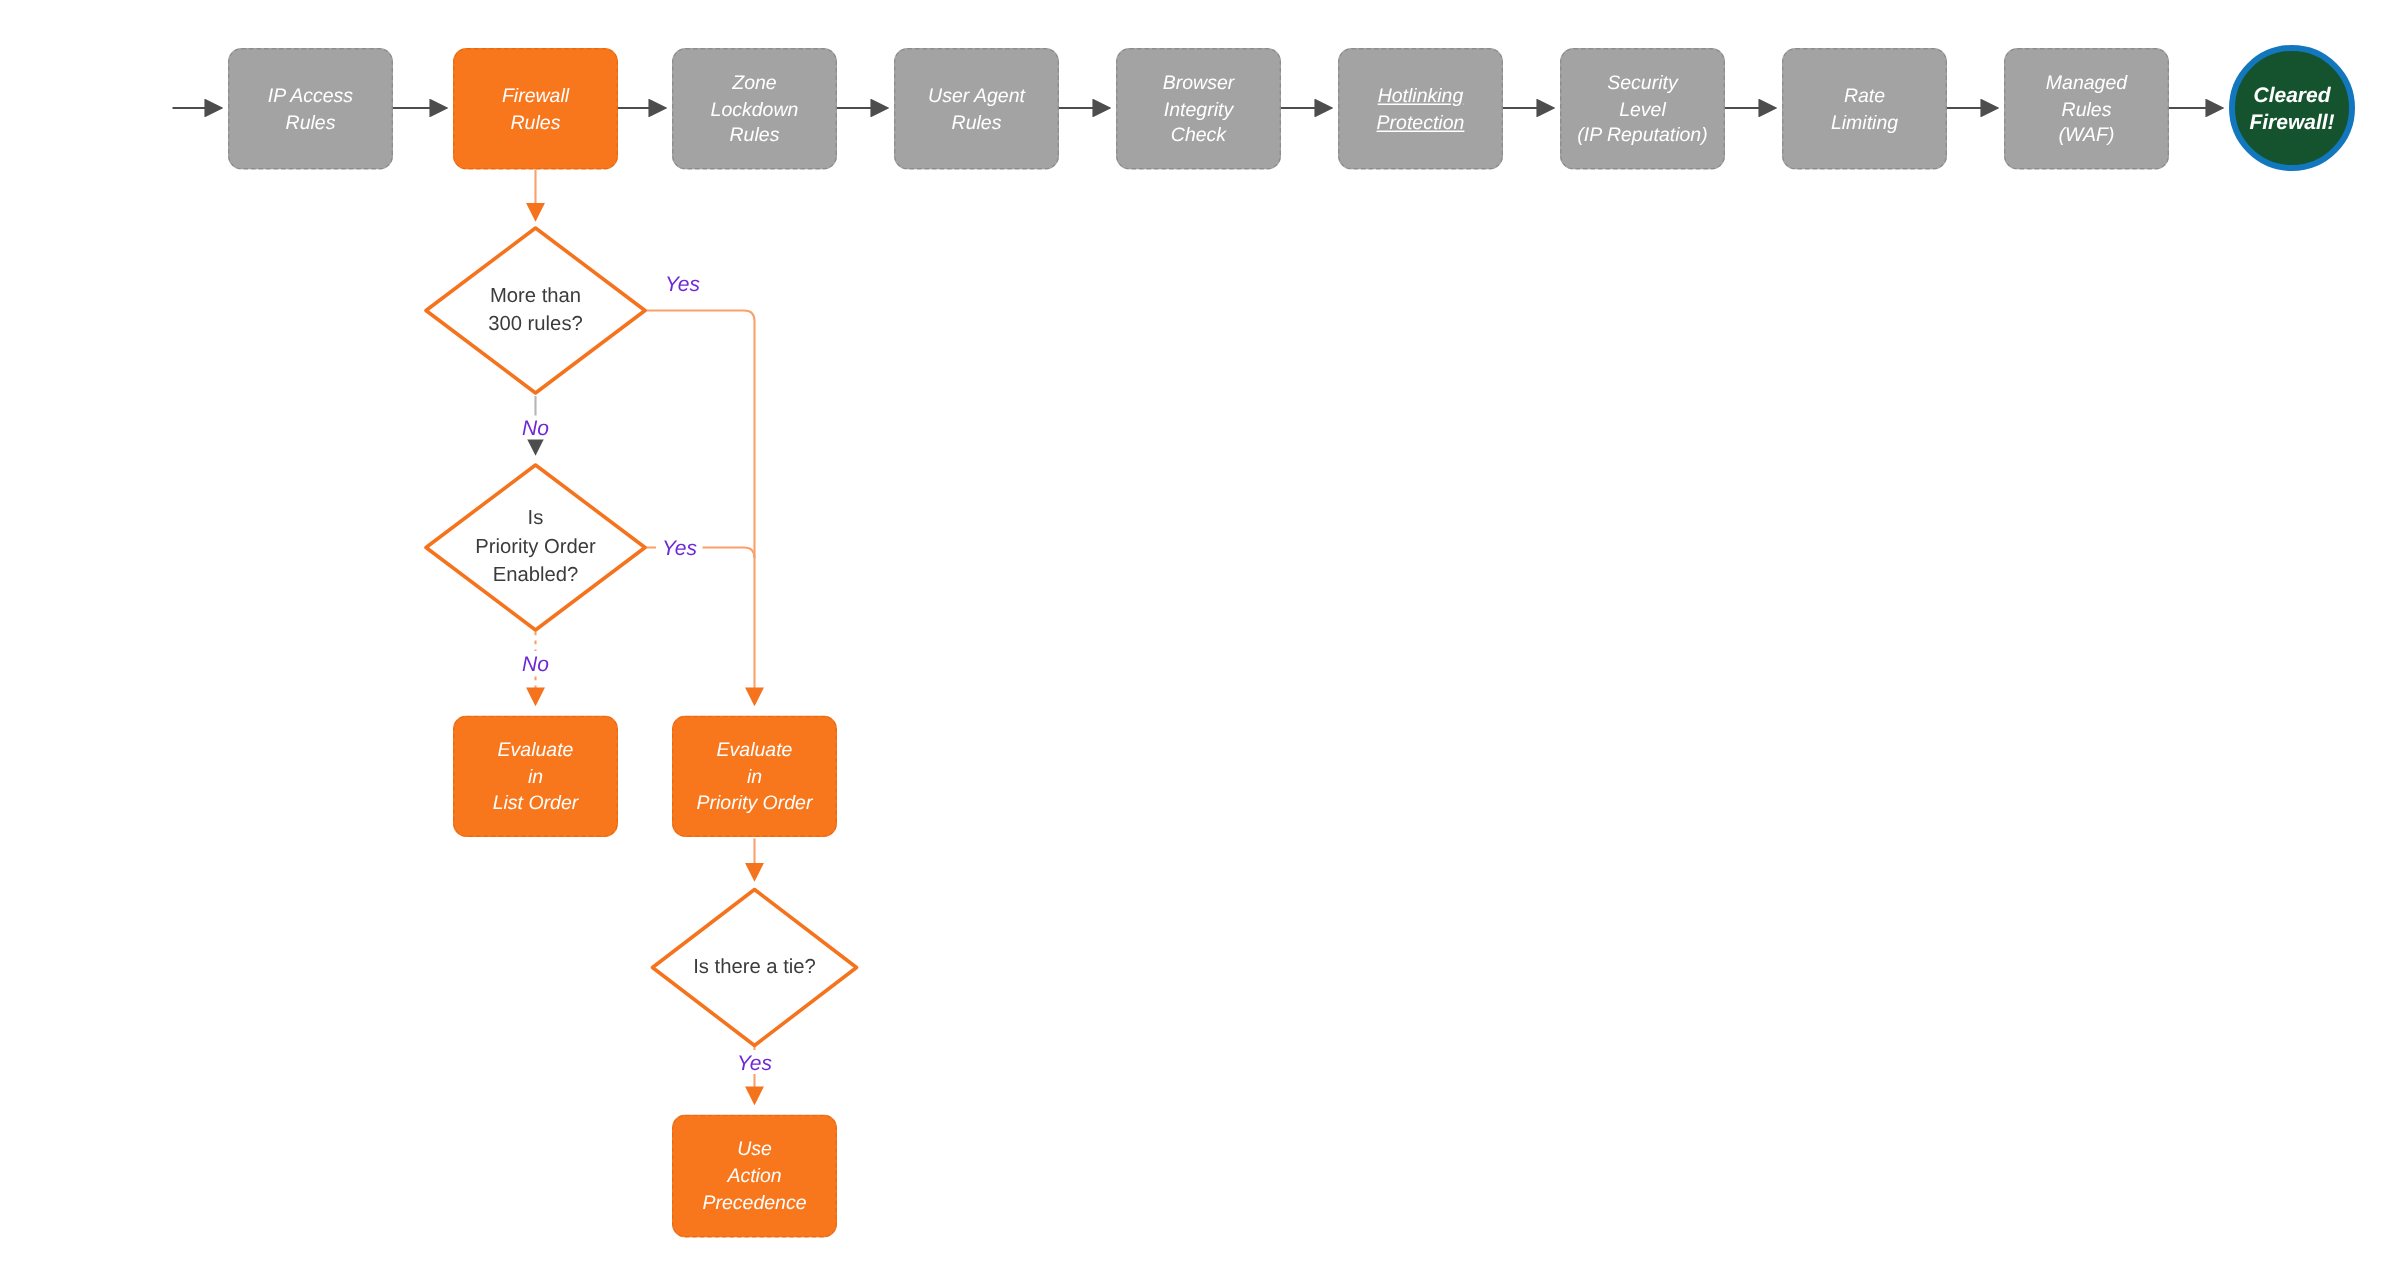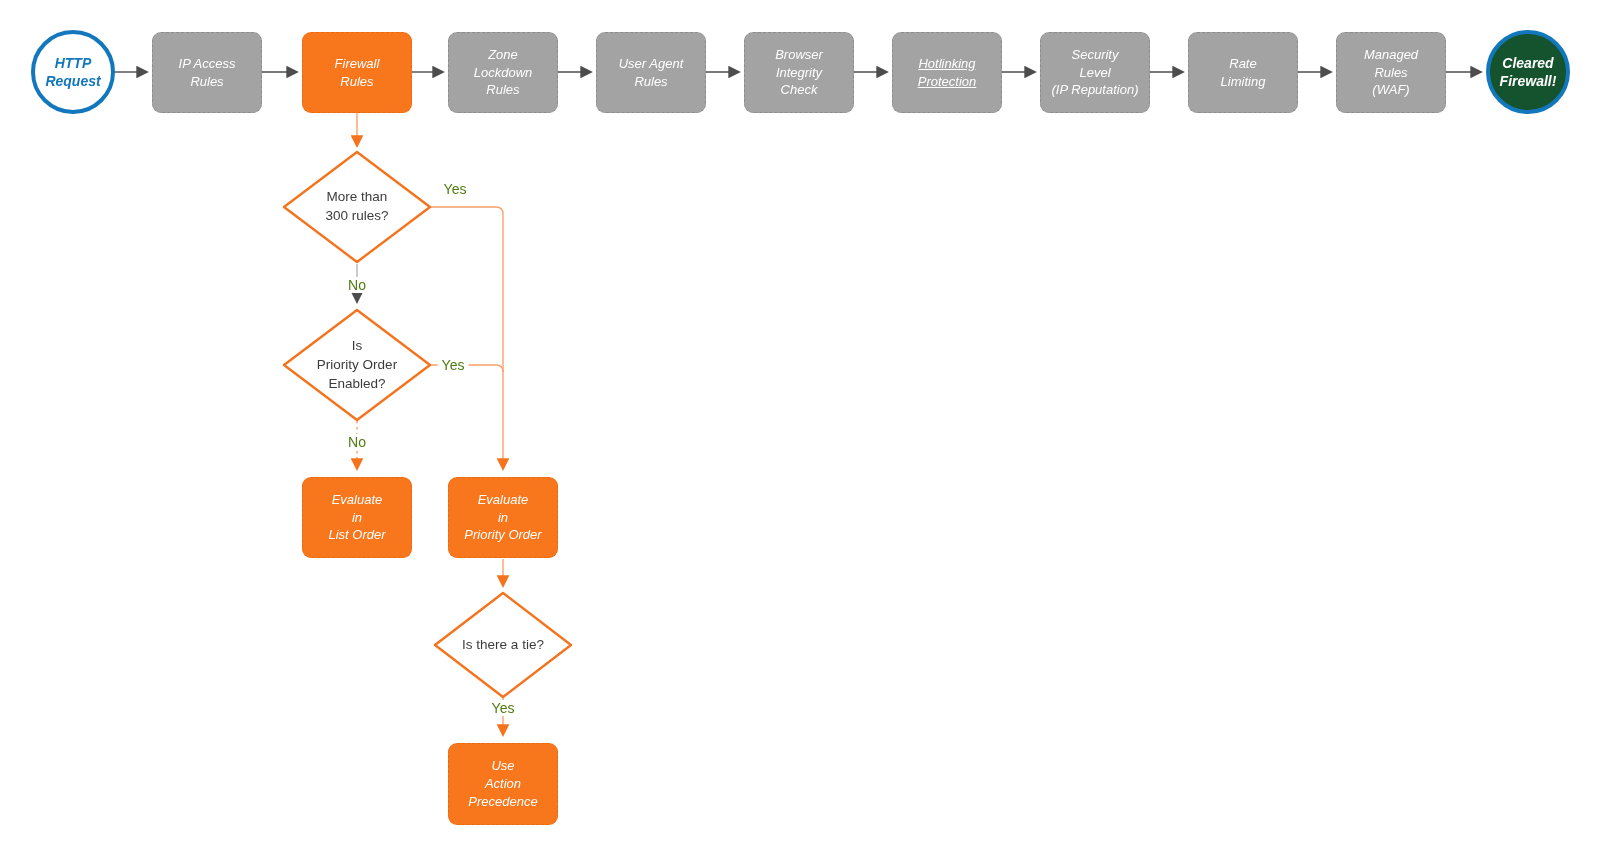--- a/index.html
+++ b/index.html
@@ -67,22 +67,23 @@
     width: 120px;
     text-align: center;
     white-space: pre-line;
     font-size: 13.5px;
     line-height: 1.4;
     color: #3c3c3c;
   }
   .elabel {
     position: absolute;
     transform: translate(-50%, -50%);
+    font-style: italic;
     font-size: 14px;
-    color: #4d7c0f;
+    color: #6d28d9;
     background: #ffffff;
     padding: 0 4px;
   }
 </style>
 </head>
 <body>
 
 <div class="canvas">
 
   <svg class="wires" viewBox="0 0 1600 858">
@@ -118,24 +119,20 @@
       <line x1="503" y1="698" x2="503" y2="735" stroke="#f9a06b" stroke-width="1.4" marker-end="url(#arrow-orange)"></line>
     </g>
 
     <g fill="#ffffff" stroke="#f4731c" stroke-width="2.4" stroke-linejoin="round">
       <polygon points="357,152 430,207 357,262 284,207"></polygon>
       <polygon points="357,310 430,365 357,420 284,365"></polygon>
       <polygon points="503,593 571,645 503,697 435,645"></polygon>
     </g>
   </svg>
 
-  <div class="node circle start" style="left:31px; top:30px;">
-    <span>HTTP
-Request</span>
-  </div>
   <div class="node circle end" style="left:1486px; top:30px;">
     <span>Cleared
 Firewall!</span>
   </div>
 
   <div class="node pbox gray" style="left:152px; top:32px;">
     <span>IP Access
 Rules</span>
   </div>
   <div class="node pbox orange" style="left:302px; top:32px;">

